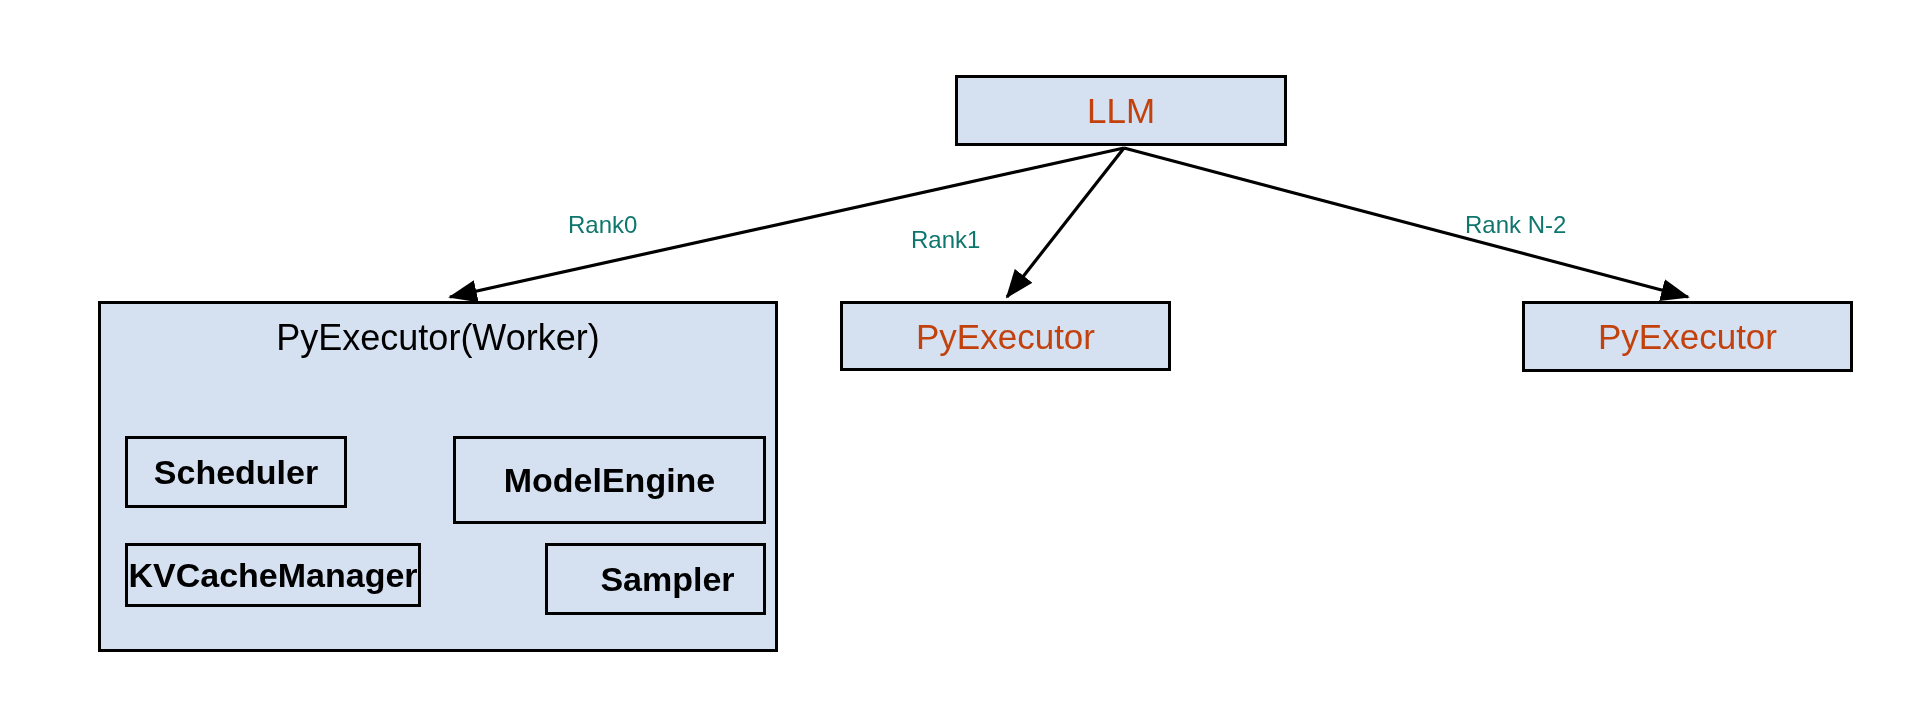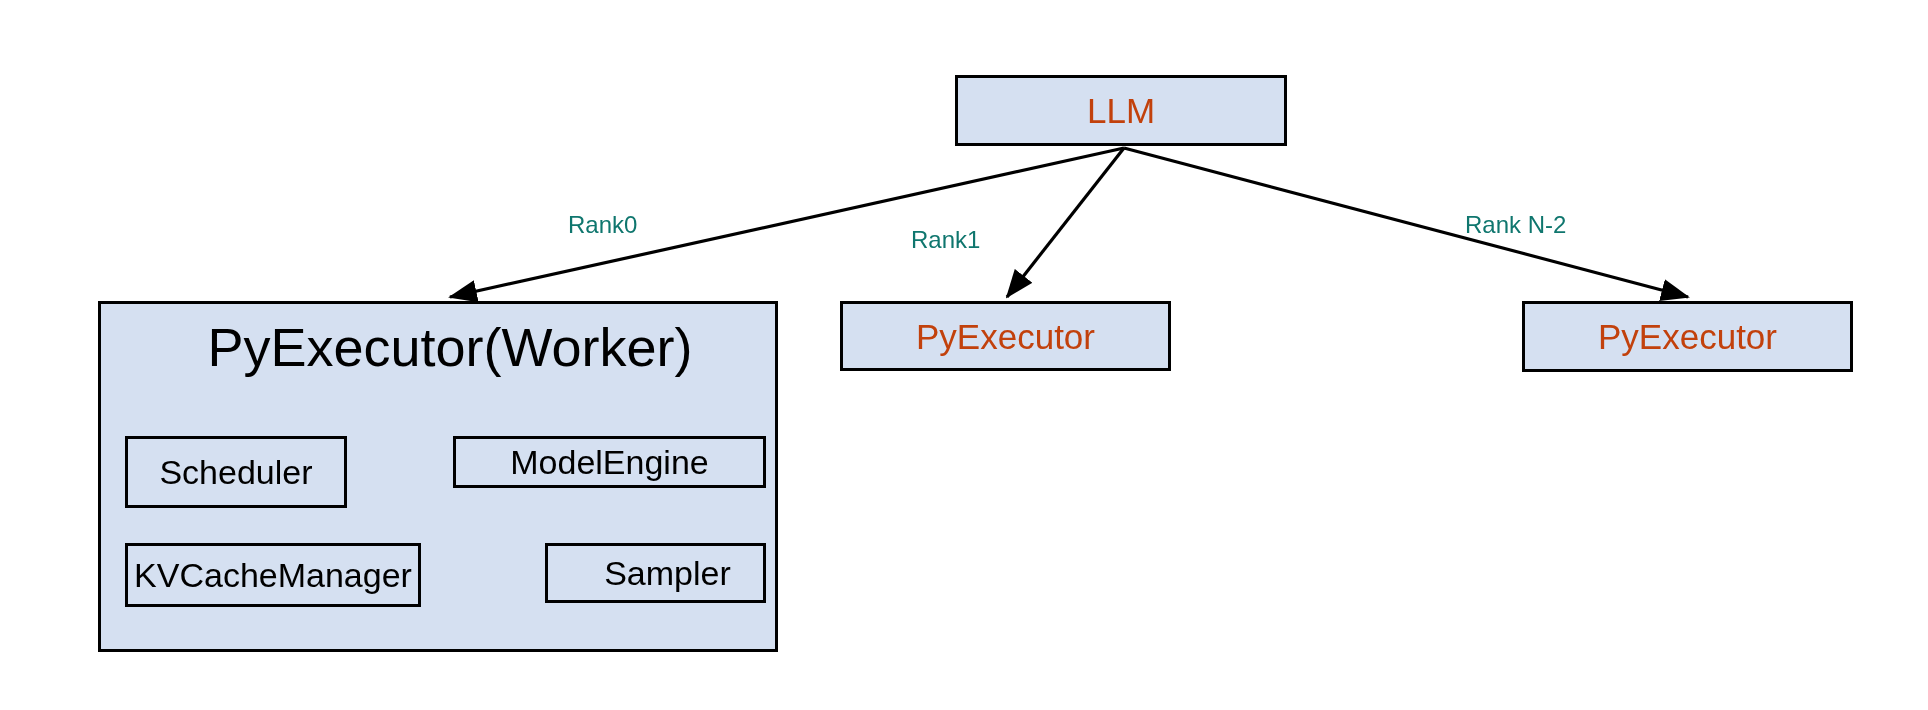--- a/index.html
+++ b/index.html
@@ -53,48 +53,49 @@
   
   #node-worker {
     left: 98px;
     top: 301px;
     width: 680px;
     height: 351px;
     display: block;
   }
   #node-worker .container-title {
     position: absolute;
-    left: 12px;
+    left: 0;
     top: 16px;
     width: 100%;
     text-align: center;
-    font-size: 54px;
+    font-size: 36px;
     line-height: 1;
     white-space: nowrap;
   }
   .subnode {
     position: absolute;
     box-sizing: border-box;
     background: #d5e0f1;
     border: 3px solid #000000;
     display: flex;
     align-items: center;
     justify-content: center;
   }
   .subnode-label {
     font-size: 34px;
     line-height: 1;
     white-space: nowrap;
     color: #000000;
+    font-weight: bold;
   }
   
   #sub-scheduler  { left: 24px;  top: 132px; width: 222px; height: 72px; }
-  #sub-modelengine{ left: 352px; top: 132px; width: 313px; height: 52px; }
+  #sub-modelengine{ left: 352px; top: 132px; width: 313px; height: 88px; }
   #sub-kvcache    { left: 24px;  top: 239px; width: 296px; height: 64px; }
-  #sub-sampler    { left: 444px; top: 239px; width: 221px; height: 60px; padding-left: 24px; }
+  #sub-sampler    { left: 444px; top: 239px; width: 221px; height: 72px; padding-left: 24px; }
 
   
   #node-exec-mid {
     left: 840px;
     top: 301px;
     width: 331px;
     height: 70px;
   }
   #node-exec-right {
     left: 1522px;

